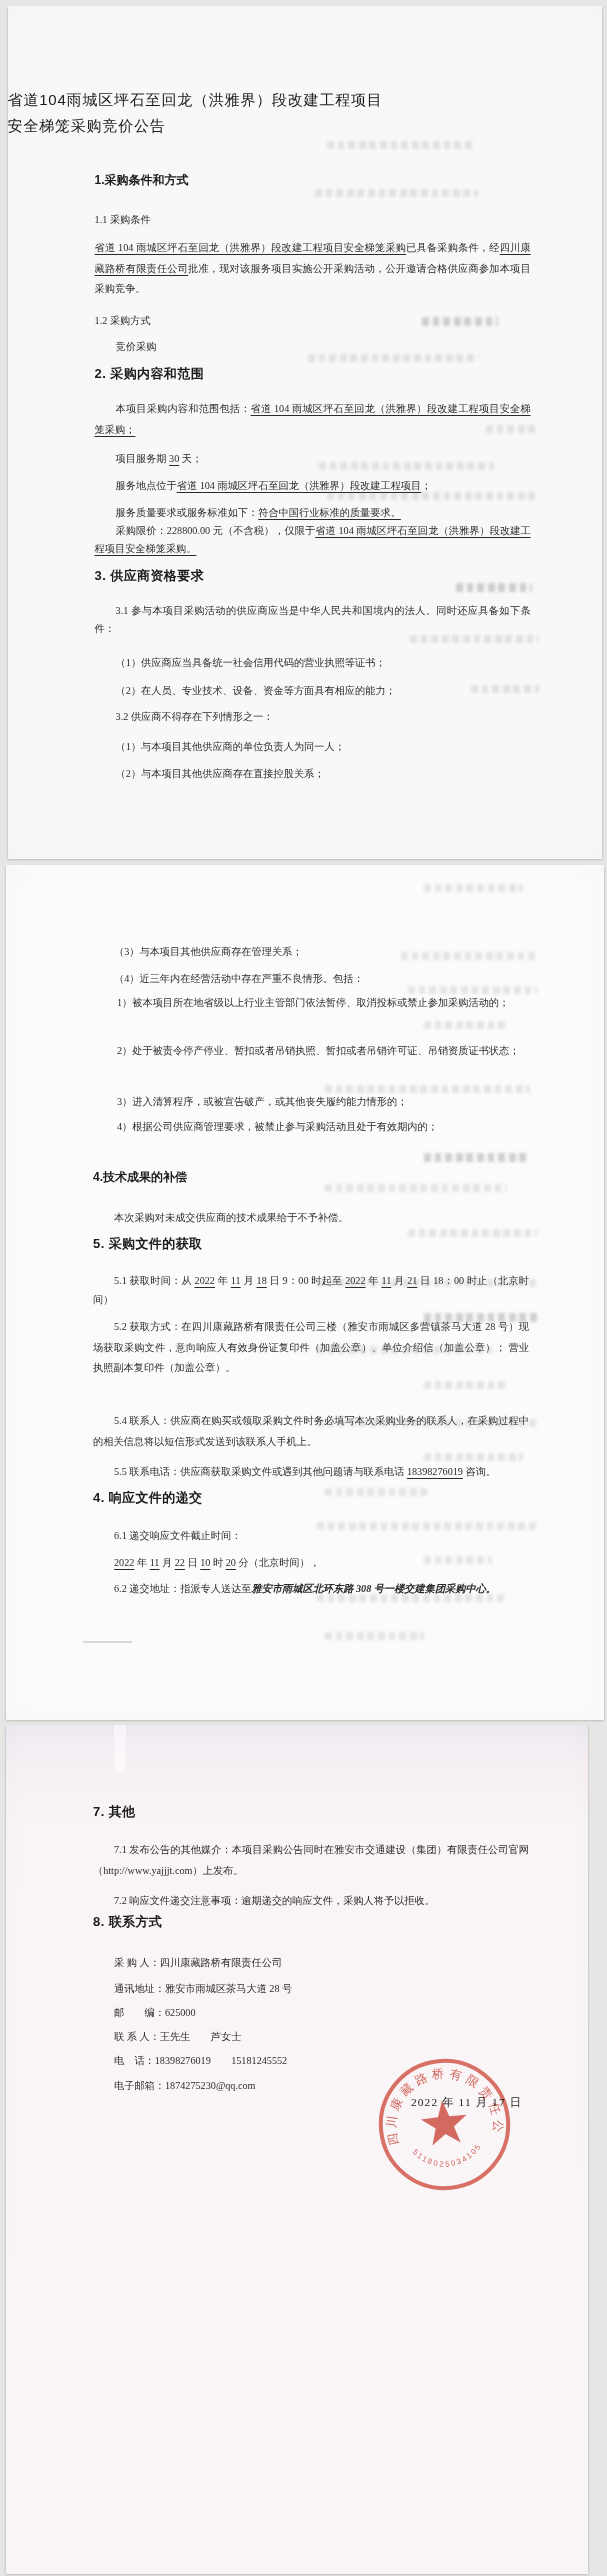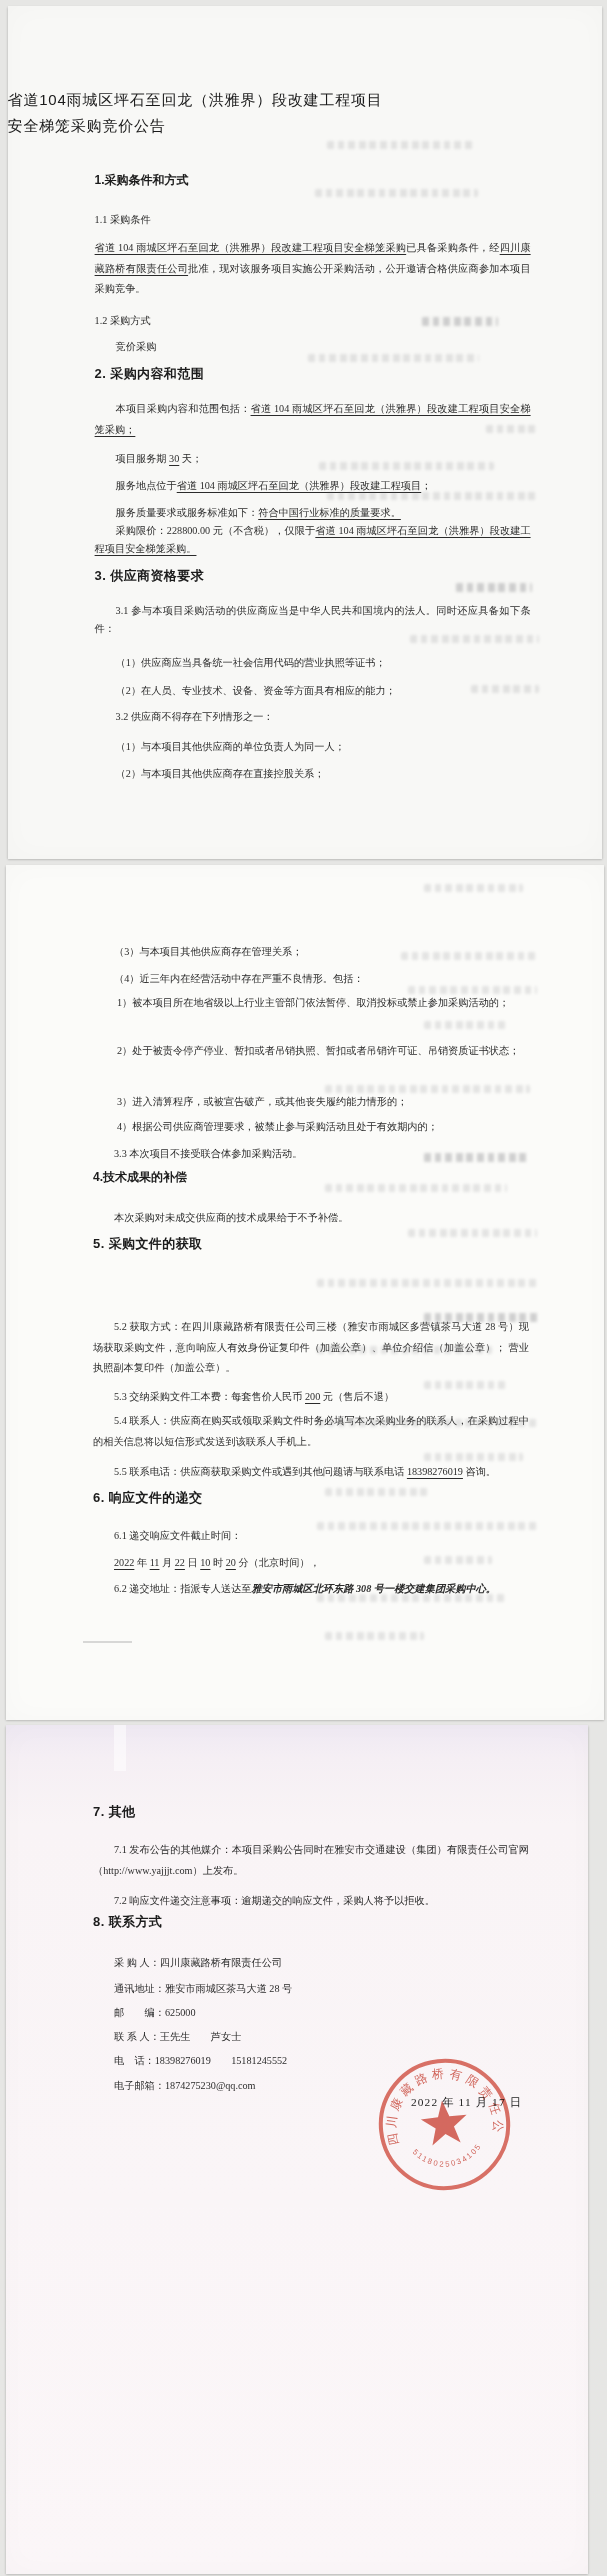--- a/index.html
+++ b/index.html
@@ -79,37 +79,36 @@
     <div class="bl" style="left:463px;top:679px;width:68px"></div>
   </div>
 
   <div class="page" id="page2">
     <p class="tb nw ind" style="top:77px">（3）与本项目其他供应商存在管理关系；</p>
     <p class="tb nw ind" style="top:104px">（4）近三年内在经营活动中存在严重不良情形。包括：</p>
     <p class="tb" style="top:128px;line-height:19px;text-indent:24px">1）被本项目所在地省级以上行业主管部门依法暂停、取消投标或禁止参加采购活动的；</p>
     <p class="tb" style="top:176px;line-height:19px;text-indent:24px">2）处于被责令停产停业、暂扣或者吊销执照、暂扣或者吊销许可证、吊销资质证书状态；</p>
     <p class="tb nw" style="top:227px;text-indent:24px">3）进入清算程序，或被宣告破产，或其他丧失履约能力情形的；</p>
     <p class="tb nw" style="top:252px;text-indent:24px">4）根据公司供应商管理要求，被禁止参与采购活动且处于有效期内的；</p>
-    <p class="tb nw ind" style="top:279px">3.3 本次项目不接受联合体参加采购活动。</p>
 
     <p class="h" style="top:304px;font-size:12px">4.技术成果的补偿</p>
     <p class="tb nw ind" style="top:343px">本次采购对未成交供应商的技术成果给于不予补偿。</p>
 
     <p class="h h2" style="top:370px">5. 采购文件的获取</p>
 
+    <p class="tb ind" style="top:406px;line-height:19px"><span>5.1 获取时间：从 </span><span class="u">2022</span><span> 年 </span><span class="u">11</span><span> 月 </span><span class="u">18</span><span> 日 9：00 时起至 </span><span class="u">2022</span><span> 年 </span><span class="u">11</span><span> 月 </span><span class="u">21</span><span> 日 18：00 时止（北京时间）</span></p>
 
     <p class="tb ind" style="top:452px">5.2 获取方式：在四川康藏路桥有限责任公司三楼（雅安市雨城区多营镇茶马大道 28 号）现场获取采购文件，意向响应人有效身份证复印件（加盖公章）、单位介绍信（加盖公章）； 营业执照副本复印件（加盖公章）。</p>
 
-    <p class="tb nw ind" style="top:522px"><span>5.3 交纳采购文件工本费：每套售价人民币 </span><span class="u">200</span><span> 元（售后不退）</span></p>
 
     <p class="tb ind" style="top:546px">5.4 联系人：供应商在购买或领取采购文件时务必填写本次采购业务的联系人，在采购过程中的相关信息将以短信形式发送到该联系人手机上。</p>
 
     <p class="tb nw ind" style="top:597px"><span>5.5 联系电话：供应商获取采购文件或遇到其他问题请与联系电话 </span><span class="u">18398276019</span><span> 咨询。</span></p>
 
-    <p class="h h2" style="top:624px">6. 响应文件的递交</p>
+    <p class="h h2" style="top:624px">4. 响应文件的递交</p>
     <p class="tb nw ind" style="top:661px">6.1 递交响应文件截止时间：</p>
 
     <p class="tb nw ind" style="top:688px"><span class="u">2022</span><span> 年 </span><span class="u">11</span><span> 月 </span><span class="u">22</span><span> 日 </span><span class="u">10</span><span> 时 </span><span class="u">20</span><span> 分（北京时间），</span></p>
 
     <p class="tb nw ind" style="top:714px"><span>6.2 递交地址：指派专人送达至</span><span class="bold">雅安市雨城区北环东路 308 号一楼交建集团采购中心。</span></p>
 
     <div class="scanline" style="left:77px;top:776px;width:49px;height:1.5px"></div>
 
     <div class="bl" style="left:418px;top:19px;width:99px"></div>
     <div class="bl" style="left:395px;top:87px;width:137px"></div>

